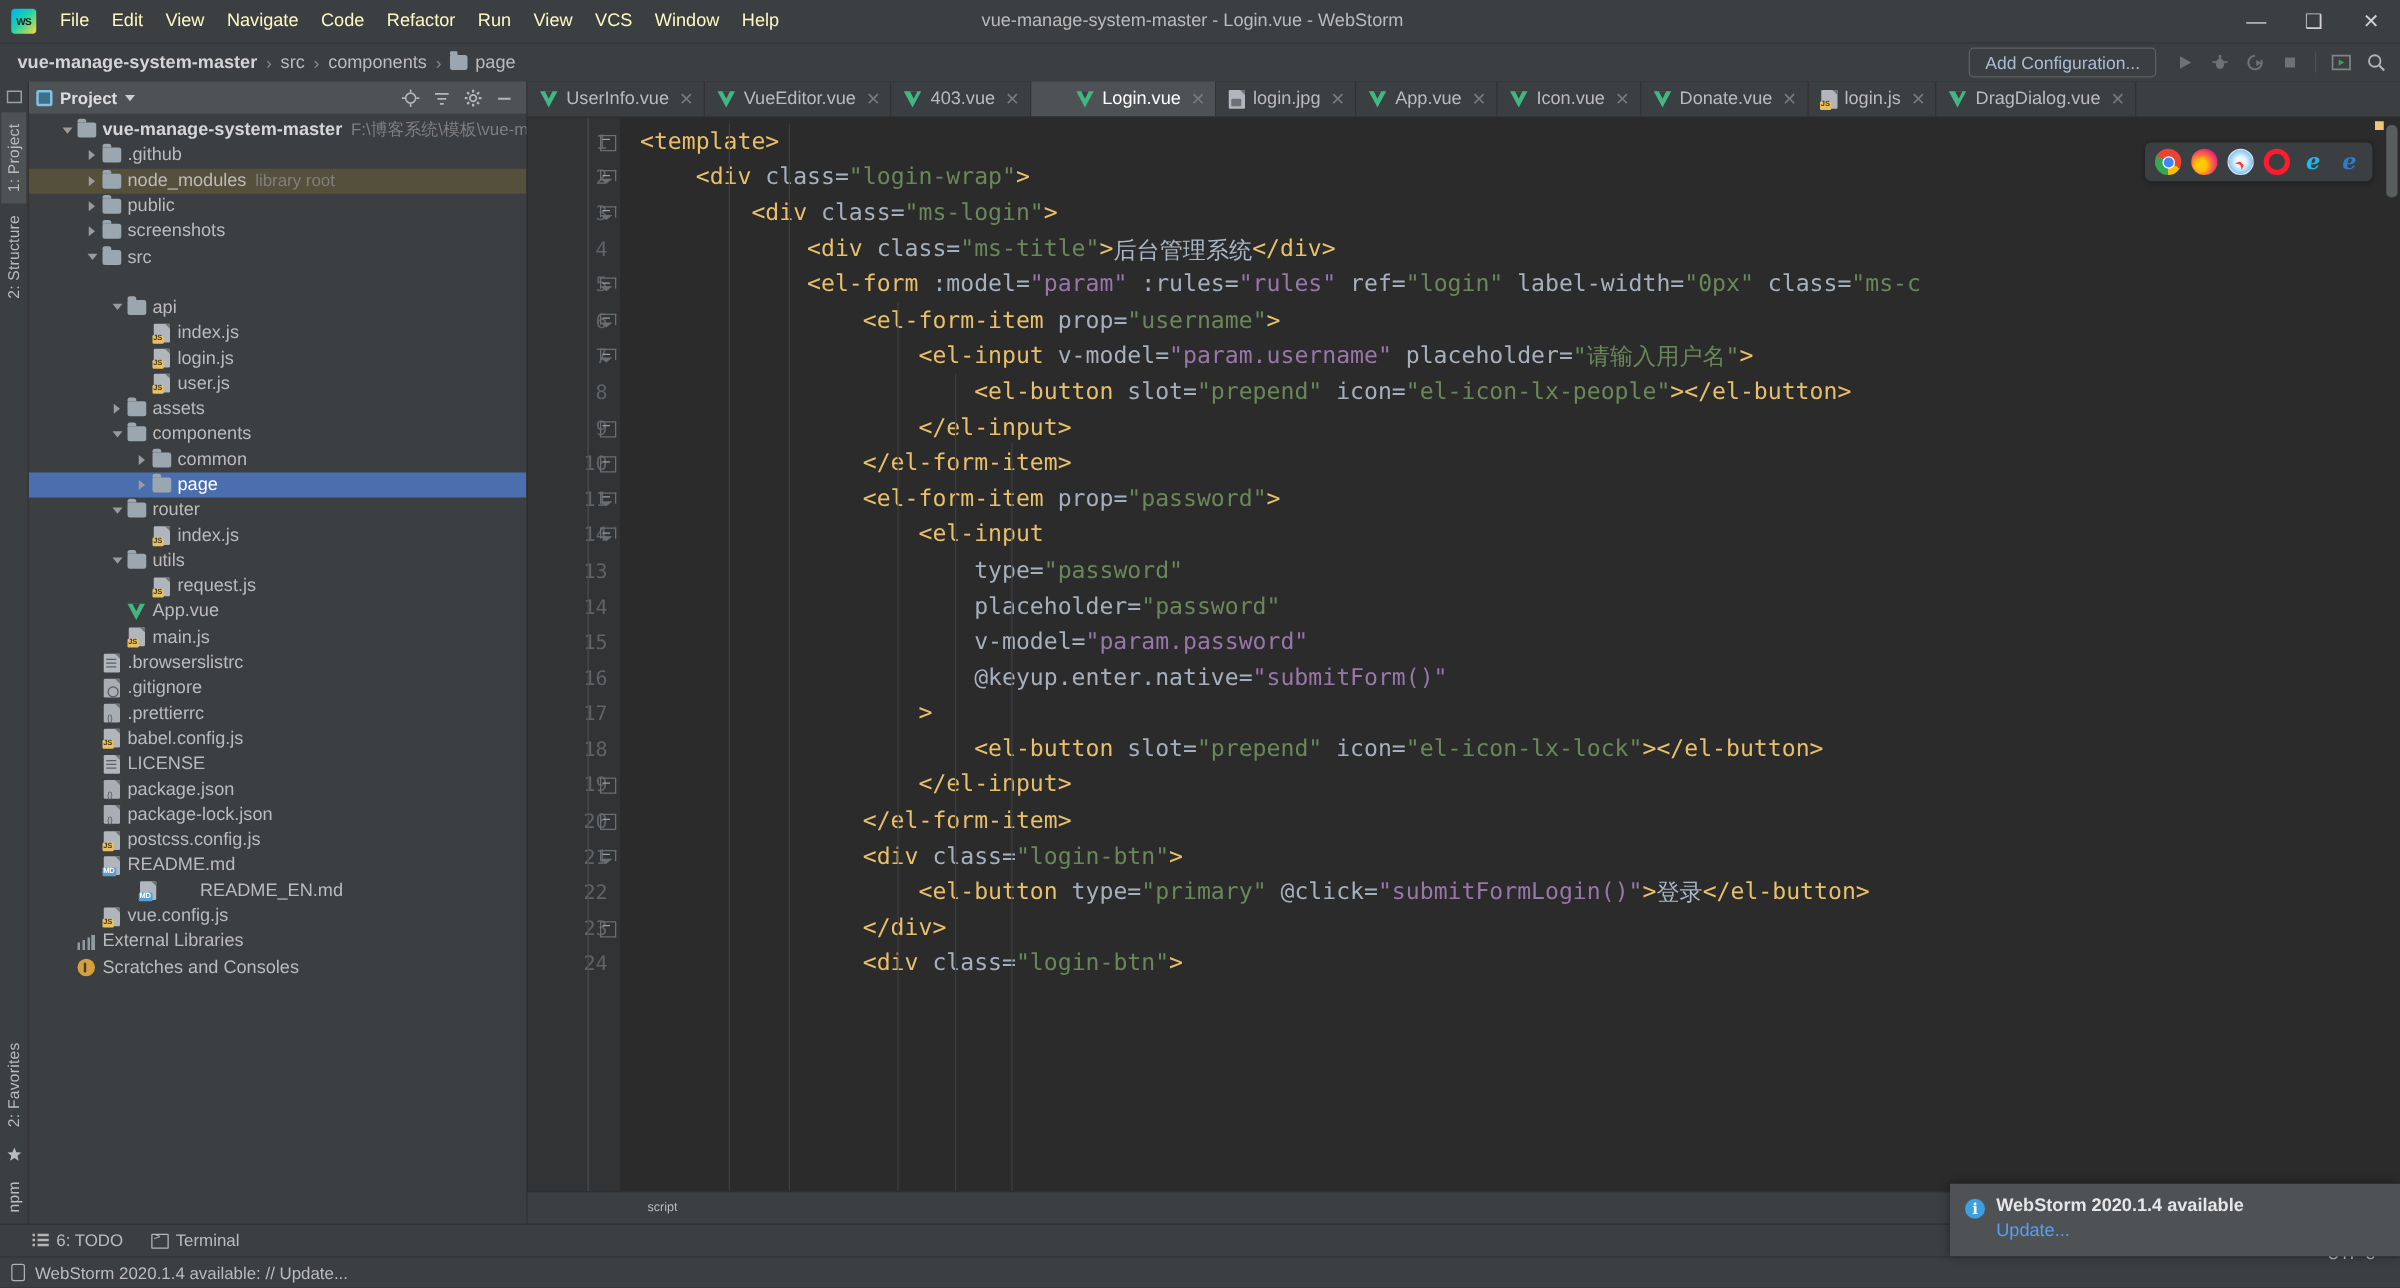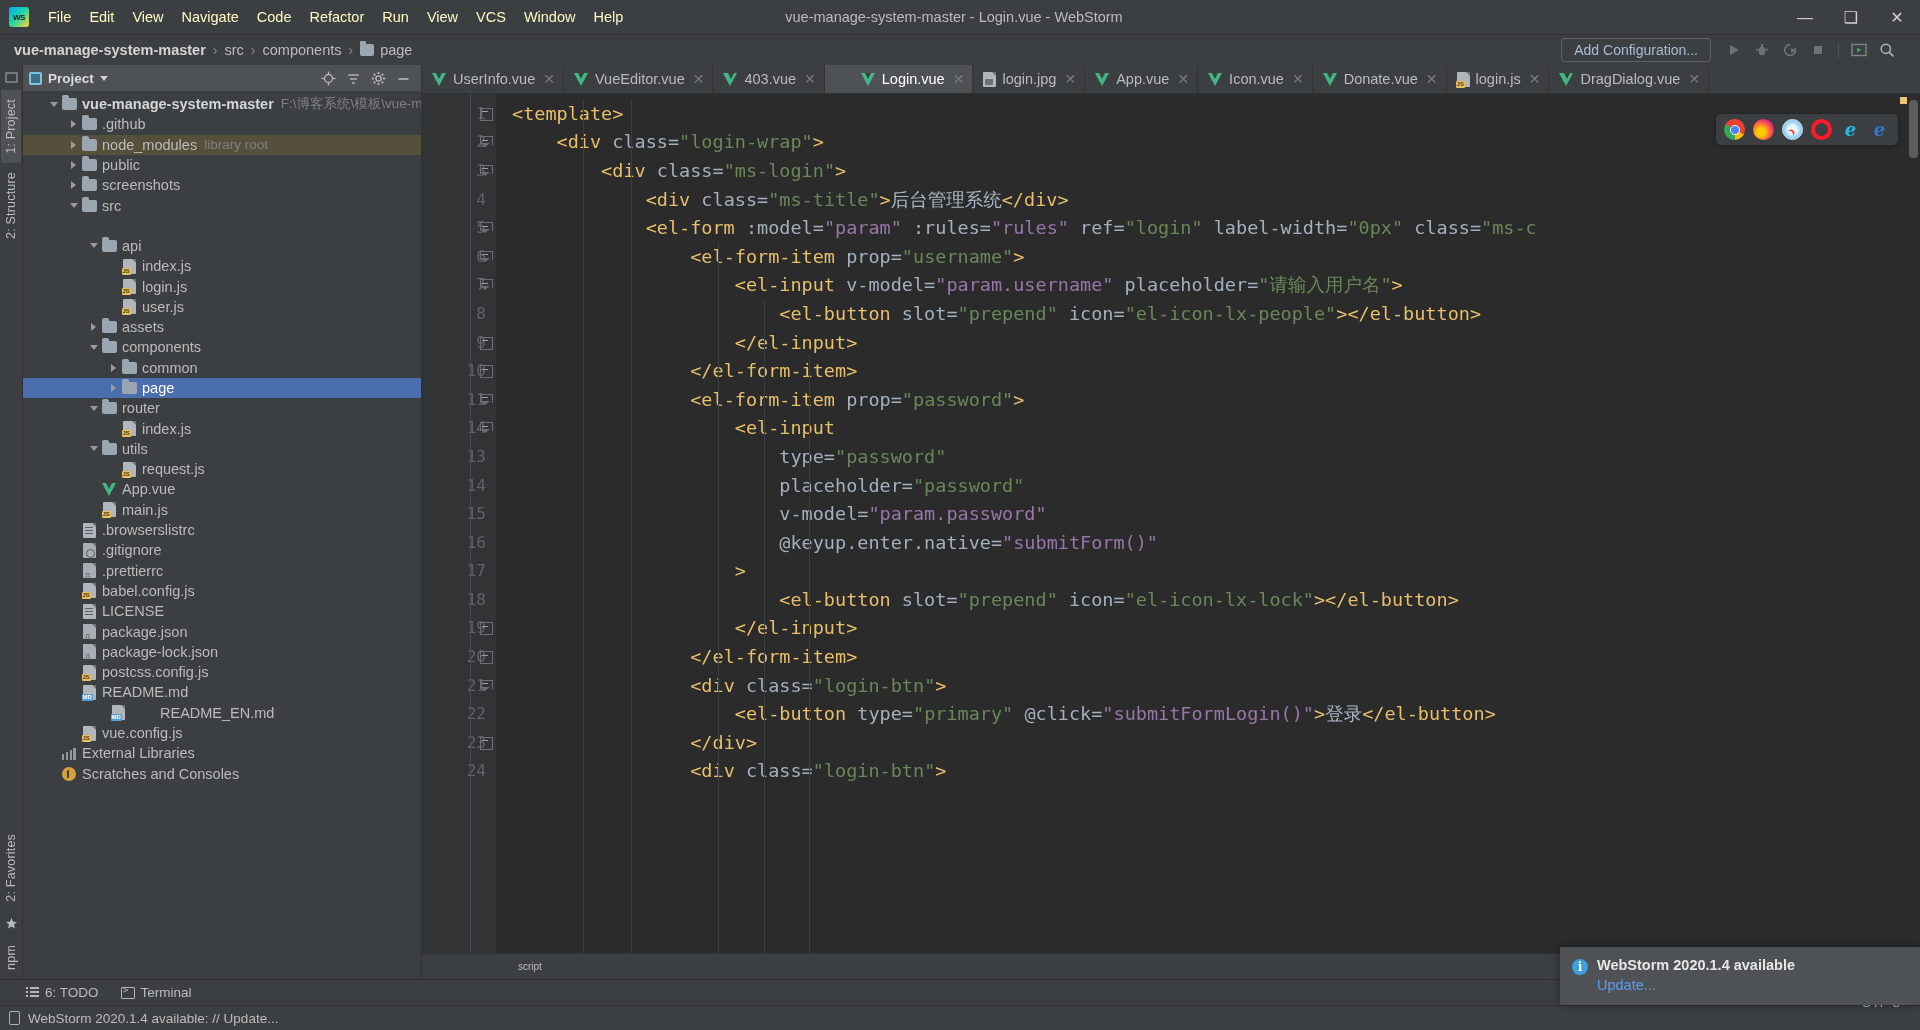--- a/index.html
+++ b/index.html
@@ -76,21 +76,21 @@
     width: 14px; height: 12px; margin-right: 6px;
     background: #9aa7b0; border-radius: 1px 2px 2px 2px;
     position: relative;
   }
   .crumb-folder-ic::before {
     content:""; position:absolute; left:0; top:-3px;
     width:6px; height:3px; background:#9aa7b0; border-radius:1px 1px 0 0;
   }
   .navbar-right {
     margin-left: auto; display: flex; align-items: center;
-    gap: 2px; padding-right: 20px;
+    gap: 2px; padding-right: 6px;
   }
   .add-config {
     border: 1px solid #5e6060; border-radius: 4px;
     background: #3c3f41; color: #a8bdd4;
     font-size: 14px; padding: 3px 12px; margin-right: 8px;
     white-space: nowrap;
   }
   .tb-ic {
     width: 26px; height: 24px; display: flex;
     align-items: center; justify-content: center;

